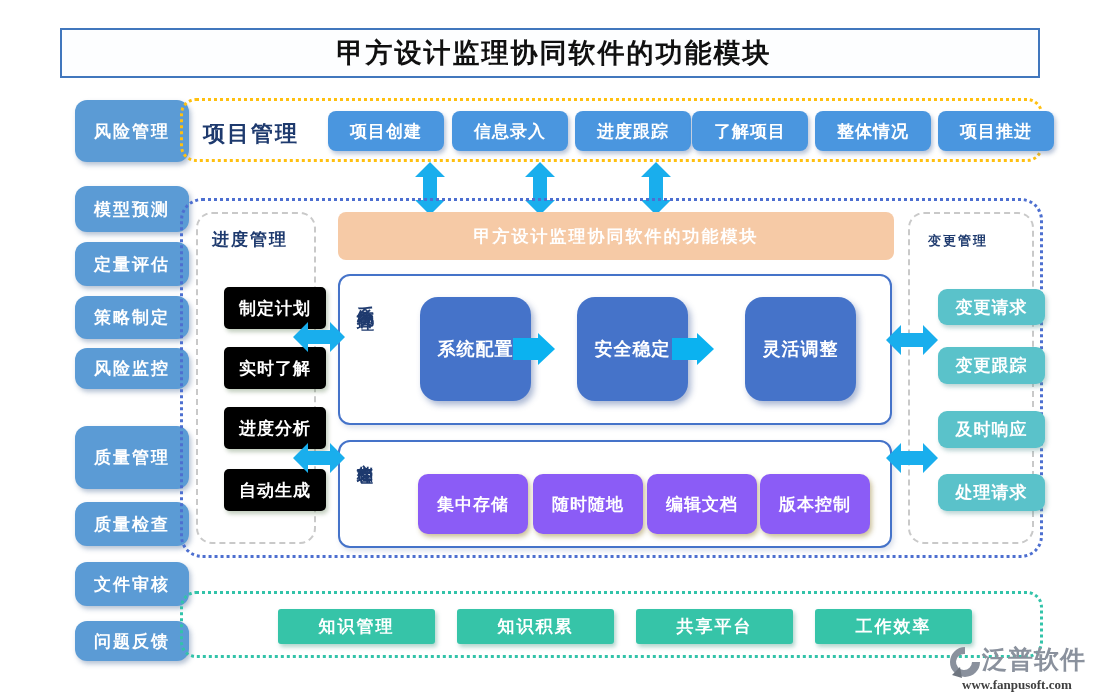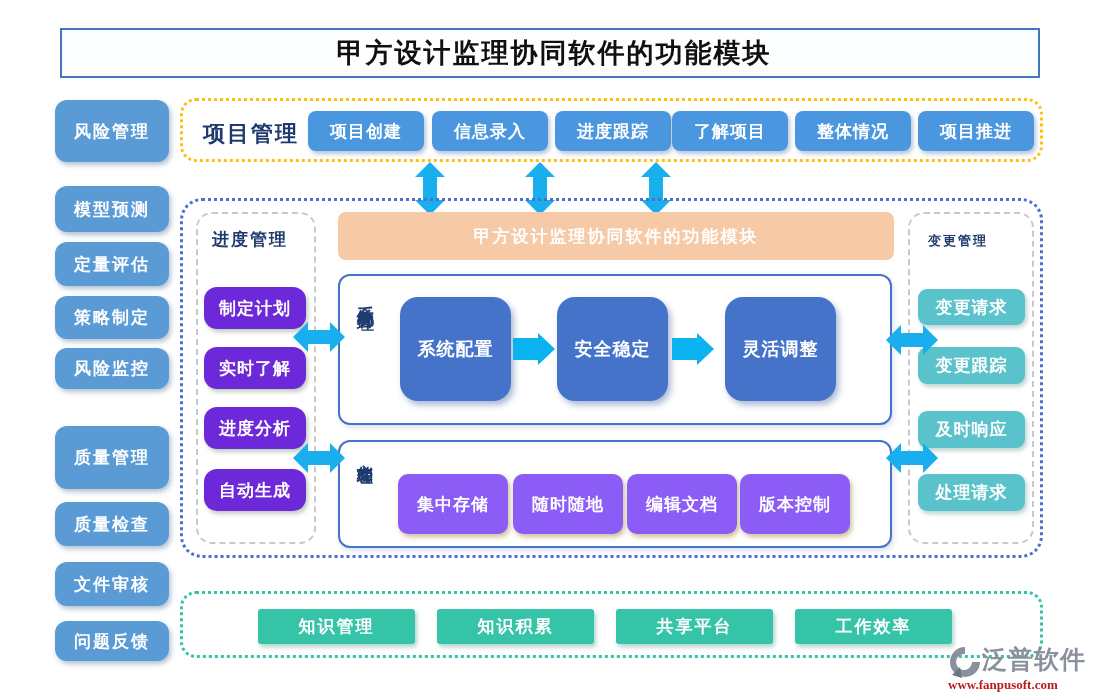--- a/index.html
+++ b/index.html
@@ -4,38 +4,38 @@
 <style>
   * { margin:0; padding:0; box-sizing:border-box; }
   html,body { width:1100px; height:700px; background:#ffffff; font-family:"Liberation Sans","DejaVu Sans",sans-serif; }
   #stage { position:relative; width:1100px; height:700px; background:#ffffff; overflow:hidden; }
 
   .title-box { position:absolute; left:60px; top:28px; width:980px; height:50px;
     background:#fdfeff; border:2px solid #4177bd; display:flex; align-items:center; justify-content:center;padding-left:8px; }
   .title-box span { font-family:"Liberation Serif","DejaVu Serif",serif; font-size:27px; font-weight:bold; color:#101010; letter-spacing:2px; }
 
   .btn { position:absolute; display:flex; align-items:center; justify-content:center;
-    color:#ffffff; font-weight:bold; cursor:pointer; }
+    color:#ffffff; font-weight:bold; cursor:pointer;margin-left:20px; }
 
   .side-btn { left:55px; width:114px; background:#5b9bd5; border-radius:12px;
     font-size:17px; letter-spacing:2px; box-shadow:2px 3px 5px rgba(90,120,160,.45); }
 
   .dashed-box { position:absolute; border-radius:16px; }
   .proj-box { left:180px; top:98px; width:863px; height:64px; border:3px dotted #ffc010; }
   .mid-box  { left:180px; top:198px; width:863px; height:360px; border:3px dotted #4d6fd0; border-radius:22px; }
   .know-box { left:180px; top:591px; width:863px; height:67px; border:3px dotted #32c3a9; }
 
   .sec-label { position:absolute; color:#1e3a6e; font-weight:bold; font-size:22px; letter-spacing:2px;
     font-family:"Liberation Serif","DejaVu Serif",serif; }
 
   .proj-btn { top:111px; width:116px; height:40px; background:#4a96df; border-radius:8px;
     font-size:17px; letter-spacing:1px; box-shadow:2px 3px 4px rgba(80,110,160,.4); }
 
   .inner-col { position:absolute; border:2px dashed #c9c9c9; border-radius:16px; background:#ffffff; }
-  .green-btn { left:204px; width:102px; height:42px; background:#6d28d9; border-radius:13px;
+  .green-btn { left:204px; width:102px; height:42px; background:#000000; border-radius:5px;
     font-size:17px; letter-spacing:1px; box-shadow:2px 3px 4px rgba(100,130,90,.4); }
   .teal-btn { left:918px; width:107px; background:#5ac2ca; border-radius:9px;
     font-size:17px; letter-spacing:1px; box-shadow:2px 3px 4px rgba(90,150,150,.4); }
 
   .banner { position:absolute; left:338px; top:212px; width:556px; height:48px; background:#f6caa6;
     border-radius:8px; display:flex; align-items:center; justify-content:center;
     color:#ffffff; font-weight:bold; font-size:17px; letter-spacing:2px; }
 
   .white-box { position:absolute; left:338px; width:554px; background:#ffffff;
     border:2px solid #4573c9; border-radius:12px; box-shadow:2px 3px 5px rgba(120,140,180,.25); }
@@ -50,21 +50,21 @@
 
   .know-btn { top:609px; width:157px; height:35px; background:#36c4a8; border-radius:3px;
     font-size:17px; letter-spacing:2px; box-shadow:2px 3px 4px rgba(60,150,130,.4); }
 
   .arrow { position:absolute; }
 
   .logo { position:absolute; left:948px; top:645px; width:150px; height:52px; cursor:pointer; }
   .logo-row { display:flex; align-items:flex-start; }
   .logo-name { color:#8a919d; font-weight:bold; font-size:25px; letter-spacing:1px;
     font-family:"Liberation Serif","DejaVu Serif",serif; line-height:1.2; }
-  .logo-url { color:#b91c1c; font-weight:bold; font-size:13px; margin-top:-4px;
+  .logo-url { color:#404040; font-weight:bold; font-size:13px; margin-left:14px; margin-top:-4px;
     font-family:"Liberation Serif","DejaVu Serif",serif; }
 </style>
 </head>
 <body>
 
 <div id="stage">
 
   <div class="title-box">
     <span>甲方设计监理协同软件的功能模块</span>
   </div>

